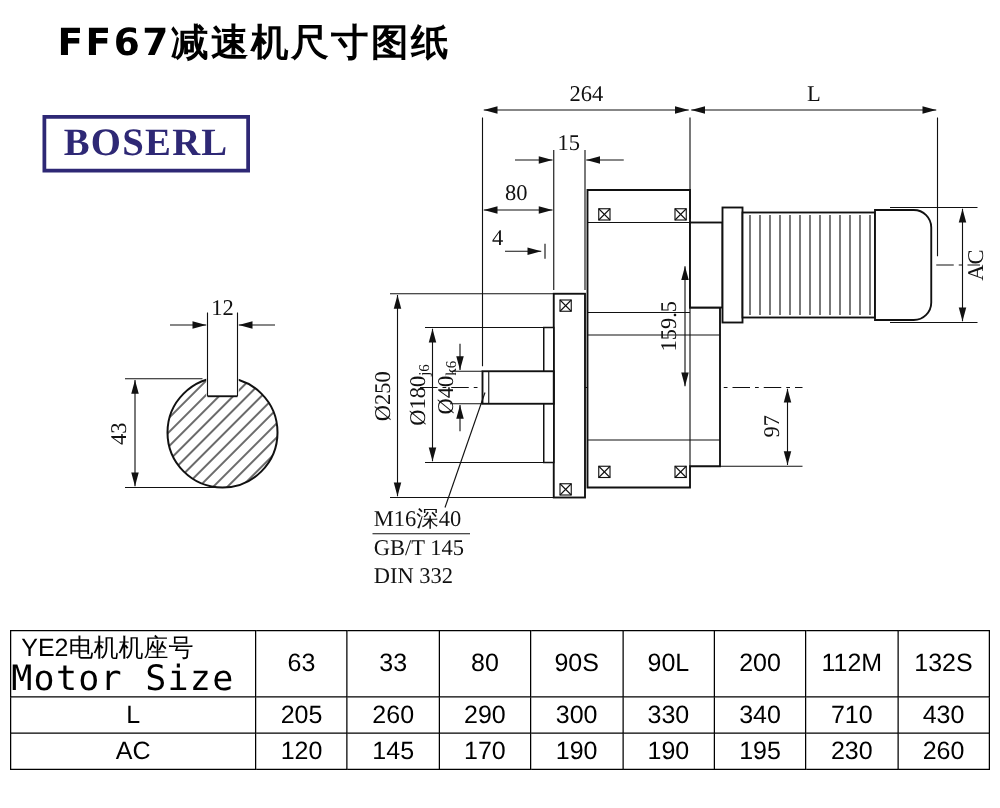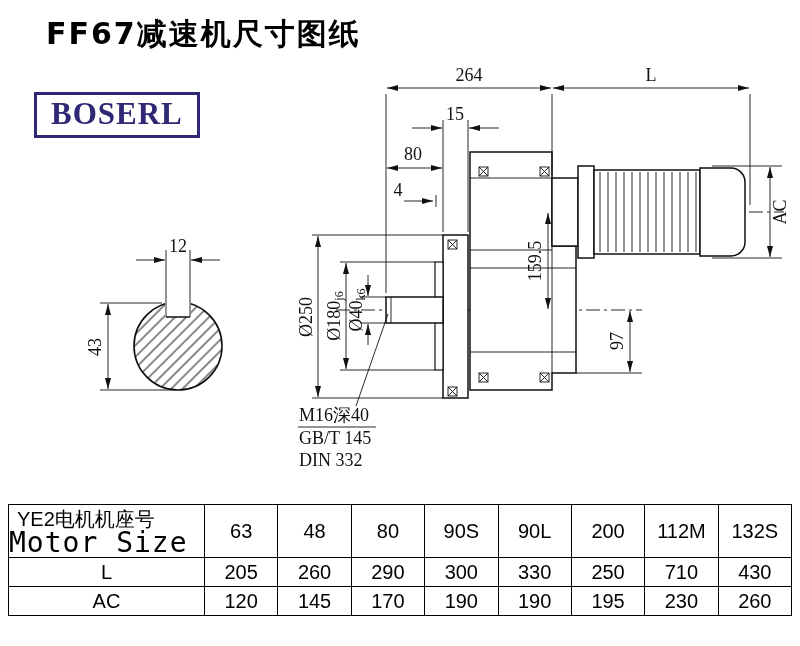--- a/index.html
+++ b/index.html
@@ -228,36 +228,36 @@
         <col>
         <col>
       </colgroup>
     <tbody>
       <tr class="hdr">
         <td class="label-cell">
           <div class="cn">YE2电机机座号</div>
           <div class="en">Motor Size</div>
         </td>
         <td>63</td>
-        <td>48</td>
+        <td>33</td>
         <td>80</td>
         <td>90S</td>
         <td>90L</td>
         <td>200</td>
         <td>112M</td>
         <td>132S</td>
       </tr>
       <tr class="datarow">
         <td>L</td>
         <td>205</td>
         <td>260</td>
         <td>290</td>
         <td>300</td>
         <td>330</td>
-        <td>250</td>
+        <td>340</td>
         <td>710</td>
         <td>430</td>
       </tr>
       <tr class="datarow">
         <td>AC</td>
         <td>120</td>
         <td>145</td>
         <td>170</td>
         <td>190</td>
         <td>190</td>

